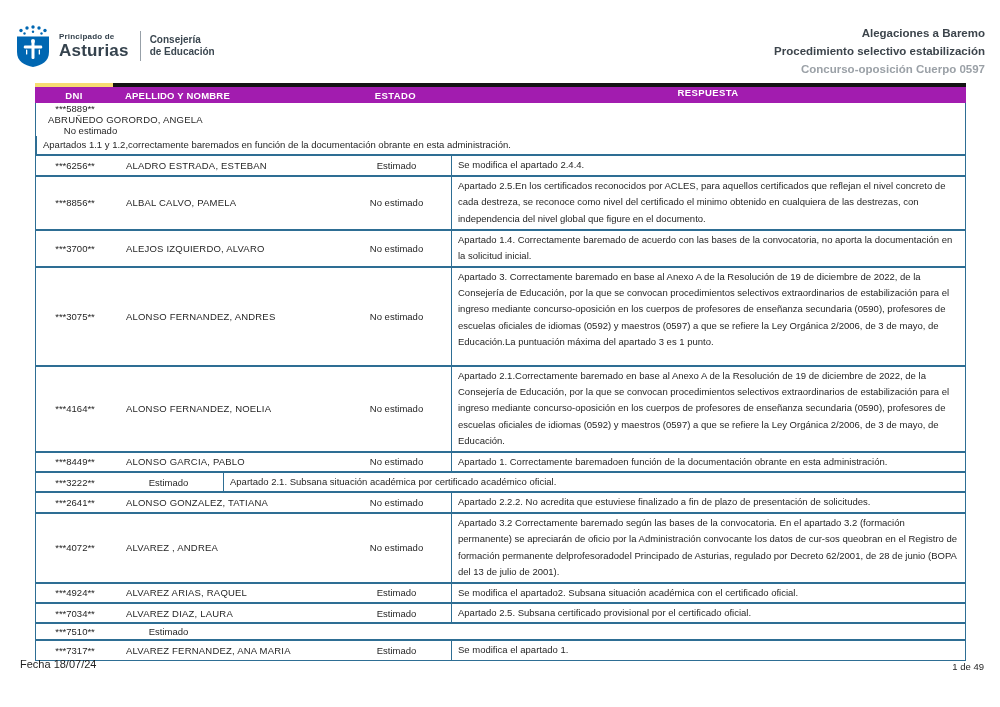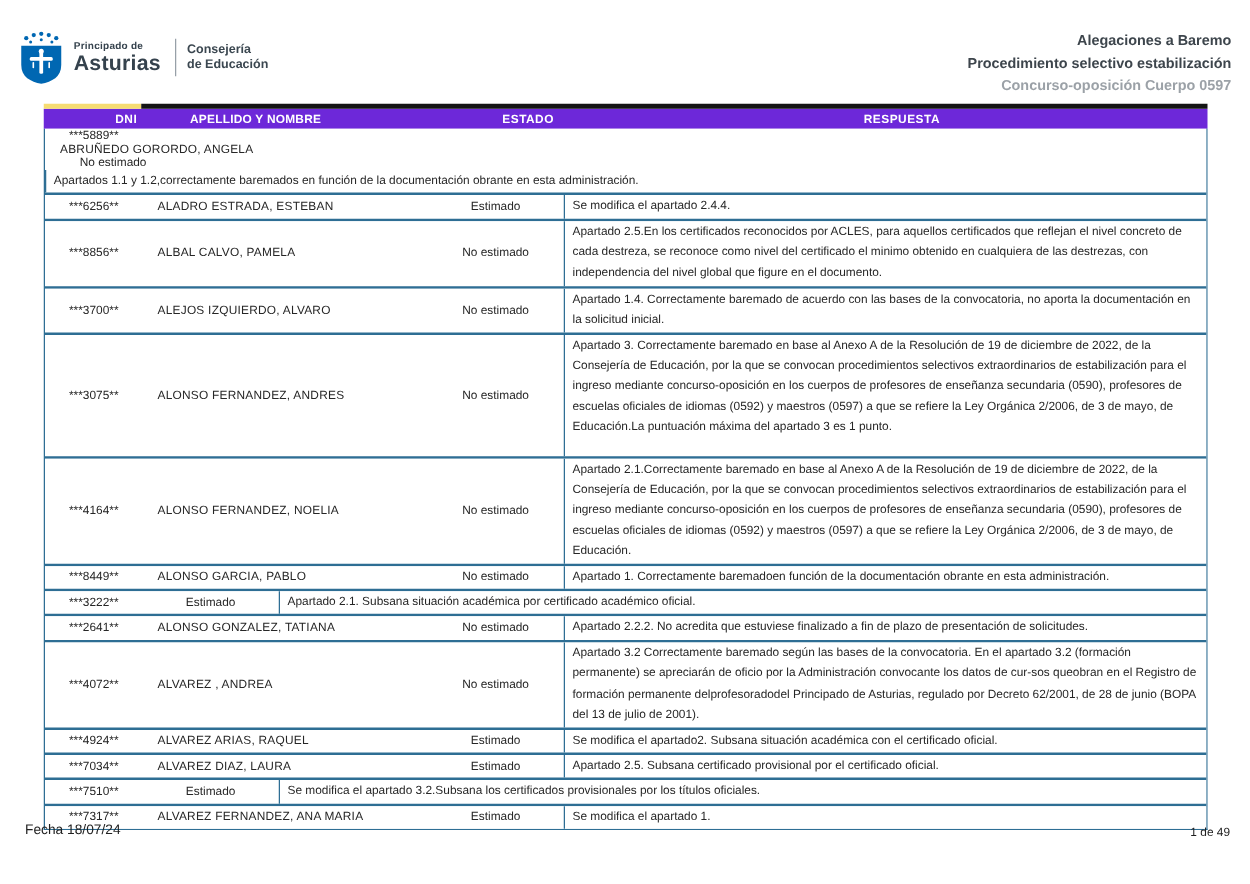--- a/index.html
+++ b/index.html
@@ -20,21 +20,21 @@
   
   .doc-titles{position:absolute;top:24px;right:15px;text-align:right;line-height:18px;}
   .doc-title-main{font-size:11.5px;font-weight:bold;color:#3d454c;}
   .doc-title-sub{font-size:11.5px;font-weight:bold;color:#3d454c;}
   .doc-title-muted{font-size:11.5px;font-weight:bold;color:#9ba1a7;}
   
   .table{position:absolute;top:83px;left:35px;width:931px;}
   .stripe{display:flex;height:4px;width:100%;}
   .stripe-yellow{width:78px;background:#f6dc72;}
   .stripe-black{flex:1;background:#141414;}
-  .thead{display:flex;background:#6d28d9;height:16px;align-items:center;padding-left:27px;}
+  .thead{display:flex;background:#a21caf;height:16px;}
   .th{color:#ffffff;font-size:9.5px;font-weight:bold;letter-spacing:.4px;text-align:center;}
   .th.c-dni{width:78px;}
   .th.c-nombre{width:228px;}
   .th.c-estado{width:109px;}
   .th.c-resp{flex:1;}
   .tbody{border:1px solid #2e6e94;border-top:none;}
   .trow{display:flex;border-bottom:2px solid #2e6e94;background:#fff;}
   .trow:last-child{border-bottom:none;}
   .cell{font-size:9.5px;color:#262626;}
   .c-dni{width:78px;display:flex;align-items:center;justify-content:center;}
@@ -188,21 +188,20 @@
   <div class="trow">
     <div class="cell c-dni">***7034**</div>
     <div class="cell c-nombre">ALVAREZ DIAZ, LAURA</div>
     <div class="cell c-estado">Estimado</div>
     <div class="cell c-resp">Apartado 2.5. Subsana certificado provisional por el certificado oficial.</div>
   </div>
 
   <div class="trow">
     <div class="cell c-dni">***7510**</div>
     <div class="cell c-estado">Estimado</div>
-    <div class="cell c-resp">Se modifica el apartado 3.2.Subsana los certificados provisionales por los títulos oficiales.</div>
   </div>
 
   <div class="trow">
     <div class="cell c-dni">***7317**</div>
     <div class="cell c-nombre">ALVAREZ FERNANDEZ, ANA MARIA</div>
     <div class="cell c-estado">Estimado</div>
     <div class="cell c-resp">Se modifica el apartado 1.</div>
   </div>
 </div>
 </div>

